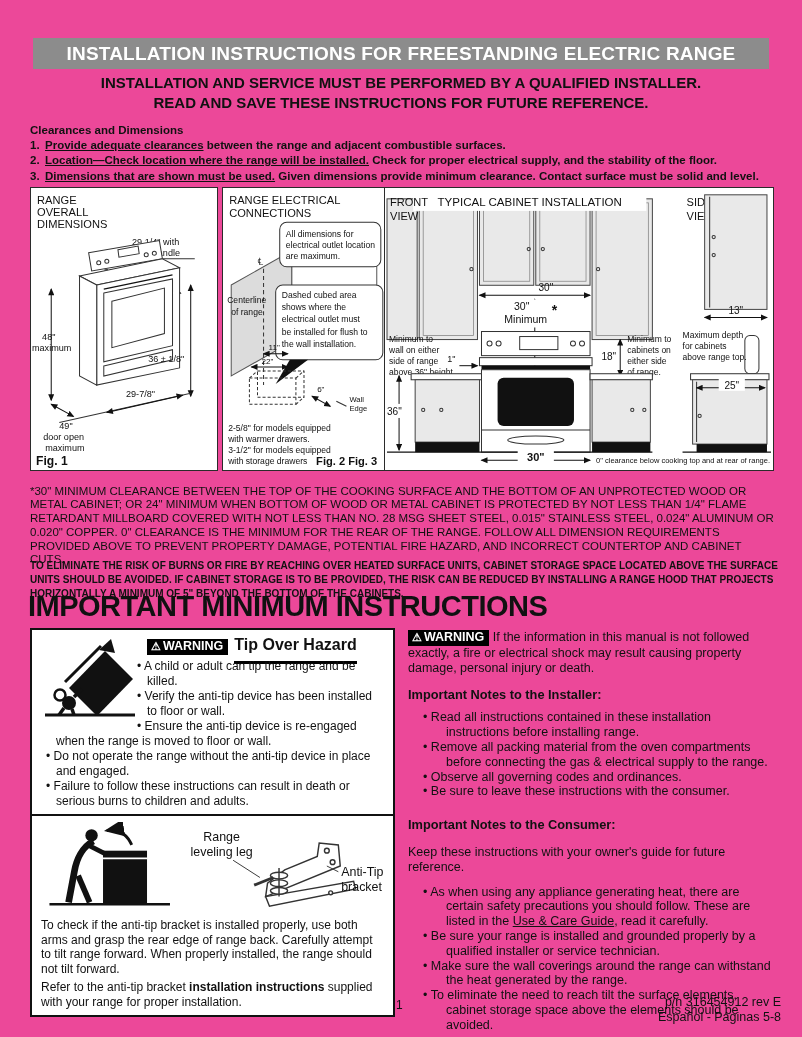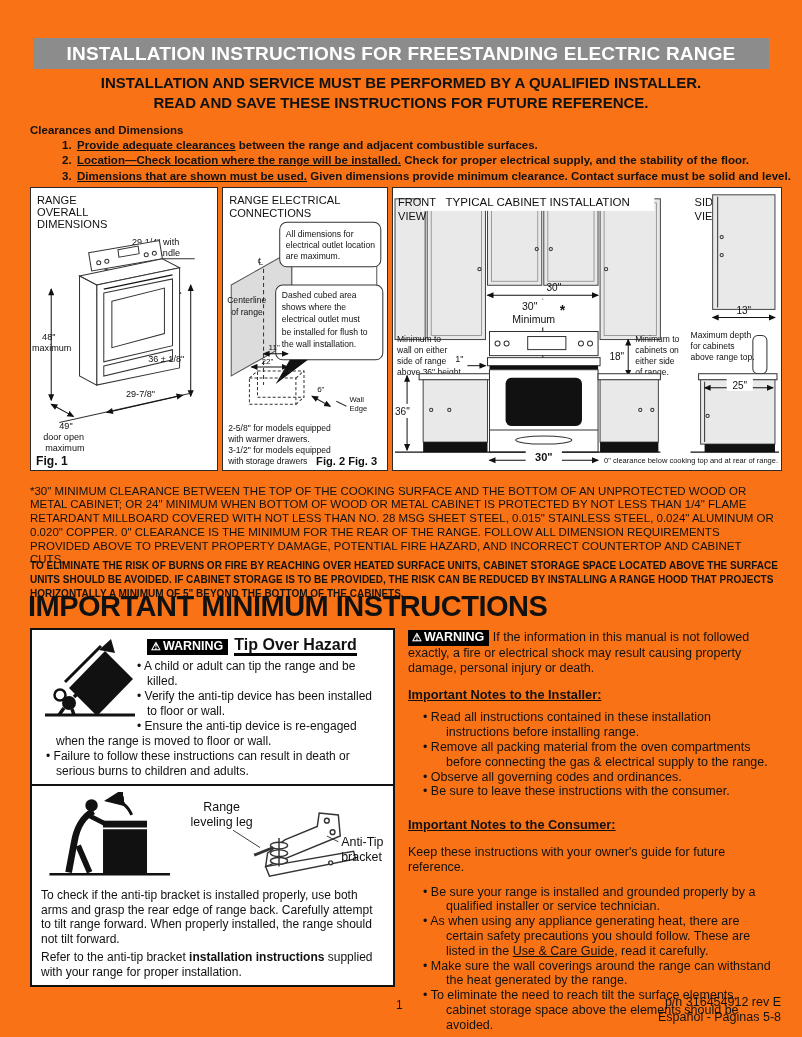--- a/index.html
+++ b/index.html
@@ -1,62 +1,62 @@
 <!DOCTYPE html>
 <html><head>
 <meta charset="utf-8">
 <style>
   html,body { margin:0; padding:0; background:#ffffff; }
   .page {
-    position:relative; width:802px; height:1037px; background:#f97316;
+    position:relative; width:802px; height:1037px; background:#ec4899;
     font-family:"Liberation Sans", sans-serif; color:#111; overflow:hidden;
   }
   .titlebar {
     position:absolute; left:33px; top:38px; width:736px; height:31px;
     background:#8c8c8c; color:#fff; font-weight:bold; font-size:19px;
     text-align:center; line-height:31px; letter-spacing:0.2px;
   }
   .notices { position:absolute; left:0; top:73px; width:802px; text-align:center;
     font-weight:bold; font-size:15px; line-height:19.5px; }
   .sec-heading { position:absolute; left:30px; top:124px; font-size:11.5px; font-weight:bold; }
   .clist { position:absolute; left:30px; top:138px; width:750px; font-size:11.5px; font-weight:bold; }
-  .clist .row { line-height:15.3px; white-space:nowrap;margin-left:32px; }
+  .clist .row { line-height:15.3px; white-space:nowrap; }
   .clist .num { display:inline-block; width:15px; }
   .u { text-decoration:underline; }
   .figrow .figbox { position:absolute; border:1.5px solid #2b2b2b; background:#fff; }
   #fig1box { left:30px; top:187px; width:186px; height:282px; }
   #fig2box { left:222px; top:187px; width:164px; height:282px; }
-  #fig3box { left:392px; top:187px; width:388px; height:282px; }
+  #fig3box { left:384px; top:187px; width:388px; height:282px; }
   .figbox svg { display:block; width:100%; height:100%; }
   svg text { fill:#111; }
   .ln { stroke:#333; stroke-width:1; fill:none; }
   .lnb { stroke:#111; stroke-width:1.2; fill:none; }
   .dim { stroke:#111; stroke-width:1; fill:none; }
   .cab { fill:#e9e9e9; stroke:#444; stroke-width:1; }
   .wh  { fill:#fff; stroke:#333; stroke-width:1; }
   .blk { fill:#111; stroke:none; }
   .note-para { position:absolute; left:30px; top:473px; width:748px; font-size:11.5px; line-height:13.8px; }
   .burns-para { position:absolute; left:30px; top:549px; width:748px; font-size:10px; line-height:13.8px; font-weight:bold; }
   .safety-heading { position:absolute; left:28px; top:590px; font-size:29px; font-weight:bold; letter-spacing:-0.5px; }
   .leftcol { position:absolute; left:30px; top:628px; width:365px; }
   .rightcol { position:absolute; left:408px; top:630px; width:376px; font-size:12.5px; line-height:14.8px; }
   .sbox { border:2px solid #111; padding:6px 9px 5px 9px; box-sizing:border-box; width:365px; background:#fff; }
   .sbox2 { margin-top:-2px; }
   .warnbadge { display:inline-block; background:#000; color:#fff; font-weight:bold;
     font-size:12.5px; padding:0 5px 1px 4px; line-height:15px; }
   .warnbadge .tri { font-size:11px; margin-right:2px; }
-  .tipover-title { font-size:16px; font-weight:bold; border-bottom:3px solid #000; margin-left:6px; padding-bottom:0px; }
+  .tipover-title { font-size:16px; font-weight:bold; border-bottom:3px solid #000; margin-left:6px; padding-bottom:8px; }
   .tipover-icon { float:left; width:100px; height:80px; margin:2px 6px 2px 0; }
   .tipbullets { margin:4px 0 0 0; padding:0; list-style:none; font-size:12px; line-height:14.5px; }
   .tipbullets li { padding-left:15px; text-indent:-10px; margin-bottom:1px; }
   .tipbullets li::before { content:"• "; }
   .atb-illus { width:345px; height:88px; }
   .atb-p { font-size:12px; line-height:14.6px; margin:4px 0 0 0; }
   .rightcol .warn-para { margin:0 0 12px 0; }
-  .rightcol h3 { font-size:12.8px; margin:0 0 1px 0;text-decoration:underline; }
+  .rightcol h3 { font-size:12.8px; margin:0 0 1px 0; }
   .rbullets { margin:8px; padding:0; list-style:none; }
   .rbullets li { padding-left:30px; text-indent:-23px; }
   .rbullets li::before { content:"•  "; }
   .gap { height:11px; }
   .footer-pn { position:absolute; right:21px; top:995px; text-align:right; font-size:12.5px; line-height:15px; }
   .footer-pn .pn { font-weight:normal; }
   .pagenum { position:absolute; left:396px; top:998px; font-size:12px; }
 </style>
 </head>
 <body>
@@ -348,20 +348,21 @@
         <line x1="23" y1="70" x2="18" y2="77" stroke="#111" stroke-width="3.5"></line>
         <line x1="31" y1="71" x2="33" y2="77" stroke="#111" stroke-width="3.5"></line>
       </svg>
       <div>
         <span class="warnbadge"><span class="tri">⚠</span><span>WARNING</span></span><span class="tipover-title">Tip Over Hazard</span>
       </div>
       <ul class="tipbullets">
         <li>A child or adult can tip the range and be killed.</li>
         <li>Verify the anti-tip device has been installed to floor or wall.</li>
         <li>Ensure the anti-tip device is re-engaged when the range is moved to floor or wall.</li>
+        <li>Do not operate the range without the anti-tip device in place and engaged.</li>
         <li>Failure to follow these instructions can result in death or serious burns to children and adults.</li>
       </ul>
     </div>
 
     <div class="sbox sbox2">
       <svg class="atb-illus" viewBox="0 0 355 92">
         <defs>
           <marker id="a4e" markerWidth="8" markerHeight="8" refX="6" refY="3" orient="auto">
               <path d="M0,0L7,3L0,6z" fill="#111"></path>
             </marker>
@@ -410,22 +411,22 @@
       <li>Observe all governing codes and ordinances.</li>
       <li>Be sure to leave these instructions with the consumer.</li>
     </ul>
 
     <div class="gap"></div>
     <h3>Important Notes to the Consumer:</h3>
     <div class="gap"></div>
     <p style="margin:0 0 10px 0">Keep these instructions with your owner's guide for future reference.</p>
 
     <ul class="rbullets">
+      <li><span>As when using any appliance generating heat, there are certain safety precautions you should follow. These are listed in the </span><span class="u">Use &amp; Care Guide</span><span>, read it carefully.</span></li>
       <li><span>Be sure your range is installed and grounded properly by a qualified installer or service technician.</span><span class="u"></span><span></span></li>
-      <li><span>As when using any appliance generating heat, there are certain safety precautions you should follow. These are listed in the </span><span class="u">Use &amp; Care Guide</span><span>, read it carefully.</span></li>
       <li><span>Make sure the wall coverings around the range can withstand the heat generated by the range.</span><span class="u"></span><span></span></li>
       <li><span>To eliminate the need to reach tilt the surface elements, cabinet storage space above the elements should be avoided.</span><span class="u"></span><span></span></li>
     </ul>
   </div>
 
   <div class="pagenum">1</div>
   <div class="footer-pn">
     <div class="pn">p/n 316454912 rev E</div>
     <div>Español - Páginas 5-8</div>
   </div>

